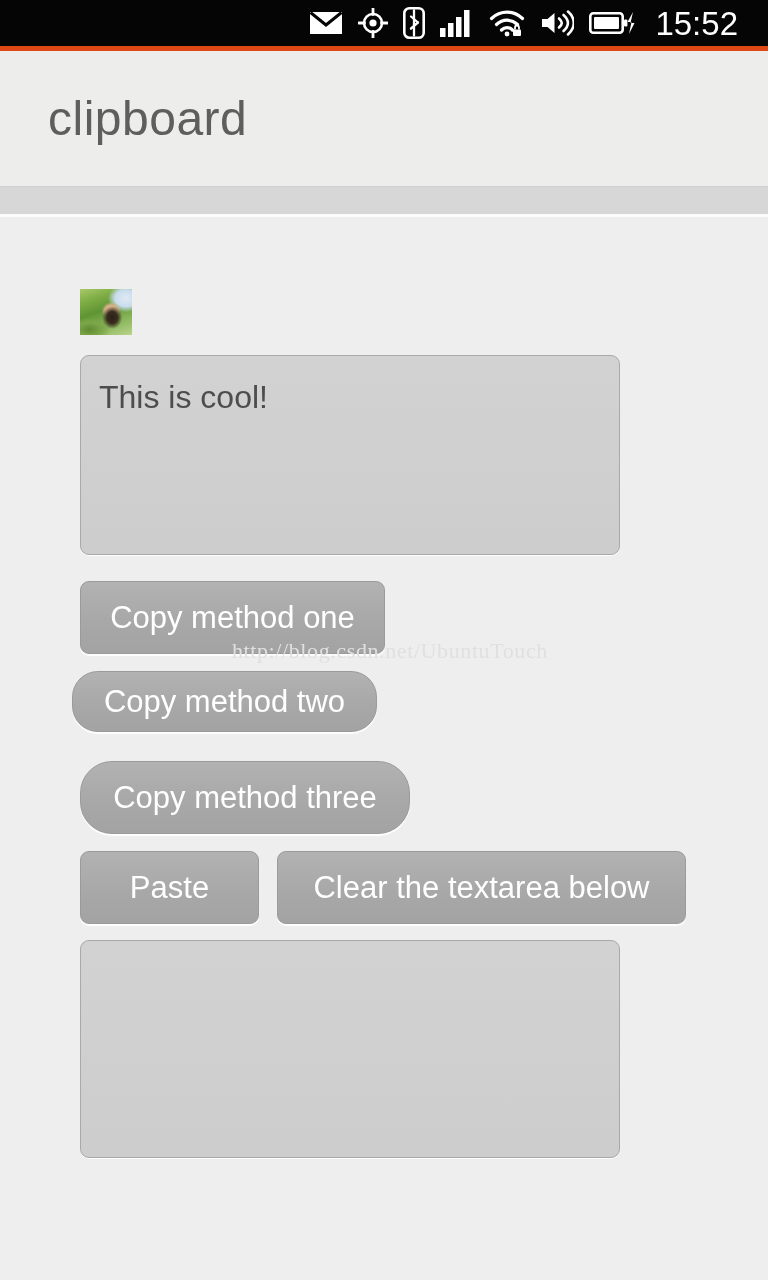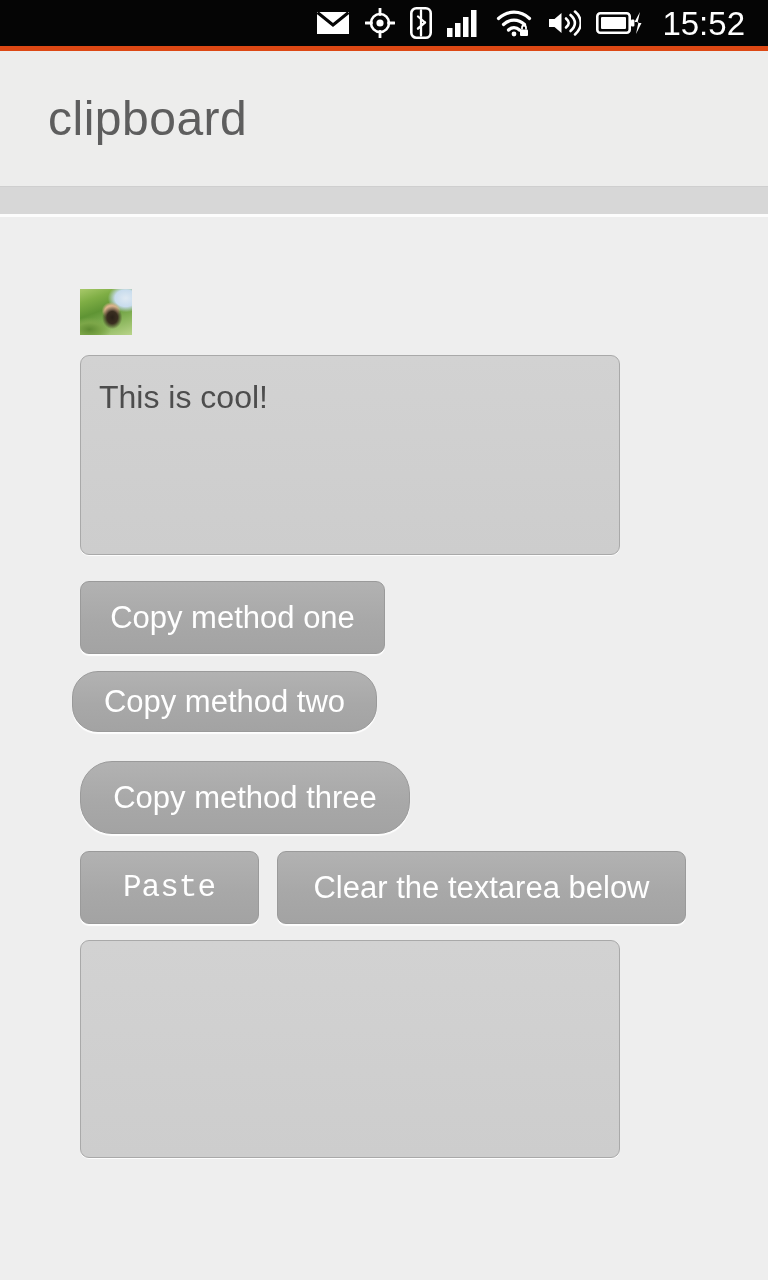--- a/index.html
+++ b/index.html
@@ -19,21 +19,21 @@
   
   #statusbar {
     position: absolute;
     top: 0; left: 0;
     width: 768px;
     height: 46px;
     background: #050505;
     display: flex;
     align-items: center;
     justify-content: flex-end;
-    padding-right: 23px;
+    padding-right: 30px;
   }
   .sb-icon {
     display: inline-flex;
     align-items: center;
     justify-content: center;
     margin-left: 15px;
     color: #ffffff;
   }
   .sb-icon svg { display: block; }
   #sb-clock {
@@ -172,21 +172,21 @@
     box-shadow: 0 2px 1px rgba(255,255,255,0.9);
     font-family: "Liberation Sans", sans-serif;
     text-align: right;
     white-space: nowrap;
     cursor: pointer;
   }
 
   #btn-copy-one   { left: 80px;  top: 364px; width: 305px; height: 73px; }
   #btn-copy-two   { left: 72px;  top: 454px; width: 305px; height: 61px; border-radius: 26px; }
   #btn-copy-three { left: 80px;  top: 544px; width: 330px; height: 73px; border-radius: 32px; }
-  #btn-paste      { left: 80px;  top: 634px; width: 179px; height: 73px; font-family: Liberation Mono, monospace; }
+  #btn-paste      { left: 80px;  top: 634px; width: 179px; height: 73px; }
   #btn-clear      { left: 277px; top: 634px; width: 409px; height: 73px; }
 
   
   #watermark {
     position: absolute;
     left: 232px;
     top: 421px;
     font-family: "Liberation Serif", serif;
     font-size: 22px;
     color: #e0e0e0;
@@ -279,20 +279,21 @@
   <div id="thumb-wrap">
     <div id="thumb-photo"></div>
   </div>
 
   <div id="textarea-top" class="textarea-box">
     <div class="textarea-text">This is cool!</div>
   </div>
 
   <div id="btn-copy-one" class="btn">Copy method one</div>
 
+  <div id="watermark">http://blog.csdn.net/UbuntuTouch</div>
 
   <div id="btn-copy-two" class="btn">Copy method two</div>
 
   <div id="btn-copy-three" class="btn">Copy method three</div>
 
   <div id="btn-paste" class="btn">Paste</div>
 
   <div id="btn-clear" class="btn">Clear the textarea below</div>
 
   <div id="textarea-bottom" class="textarea-box">

